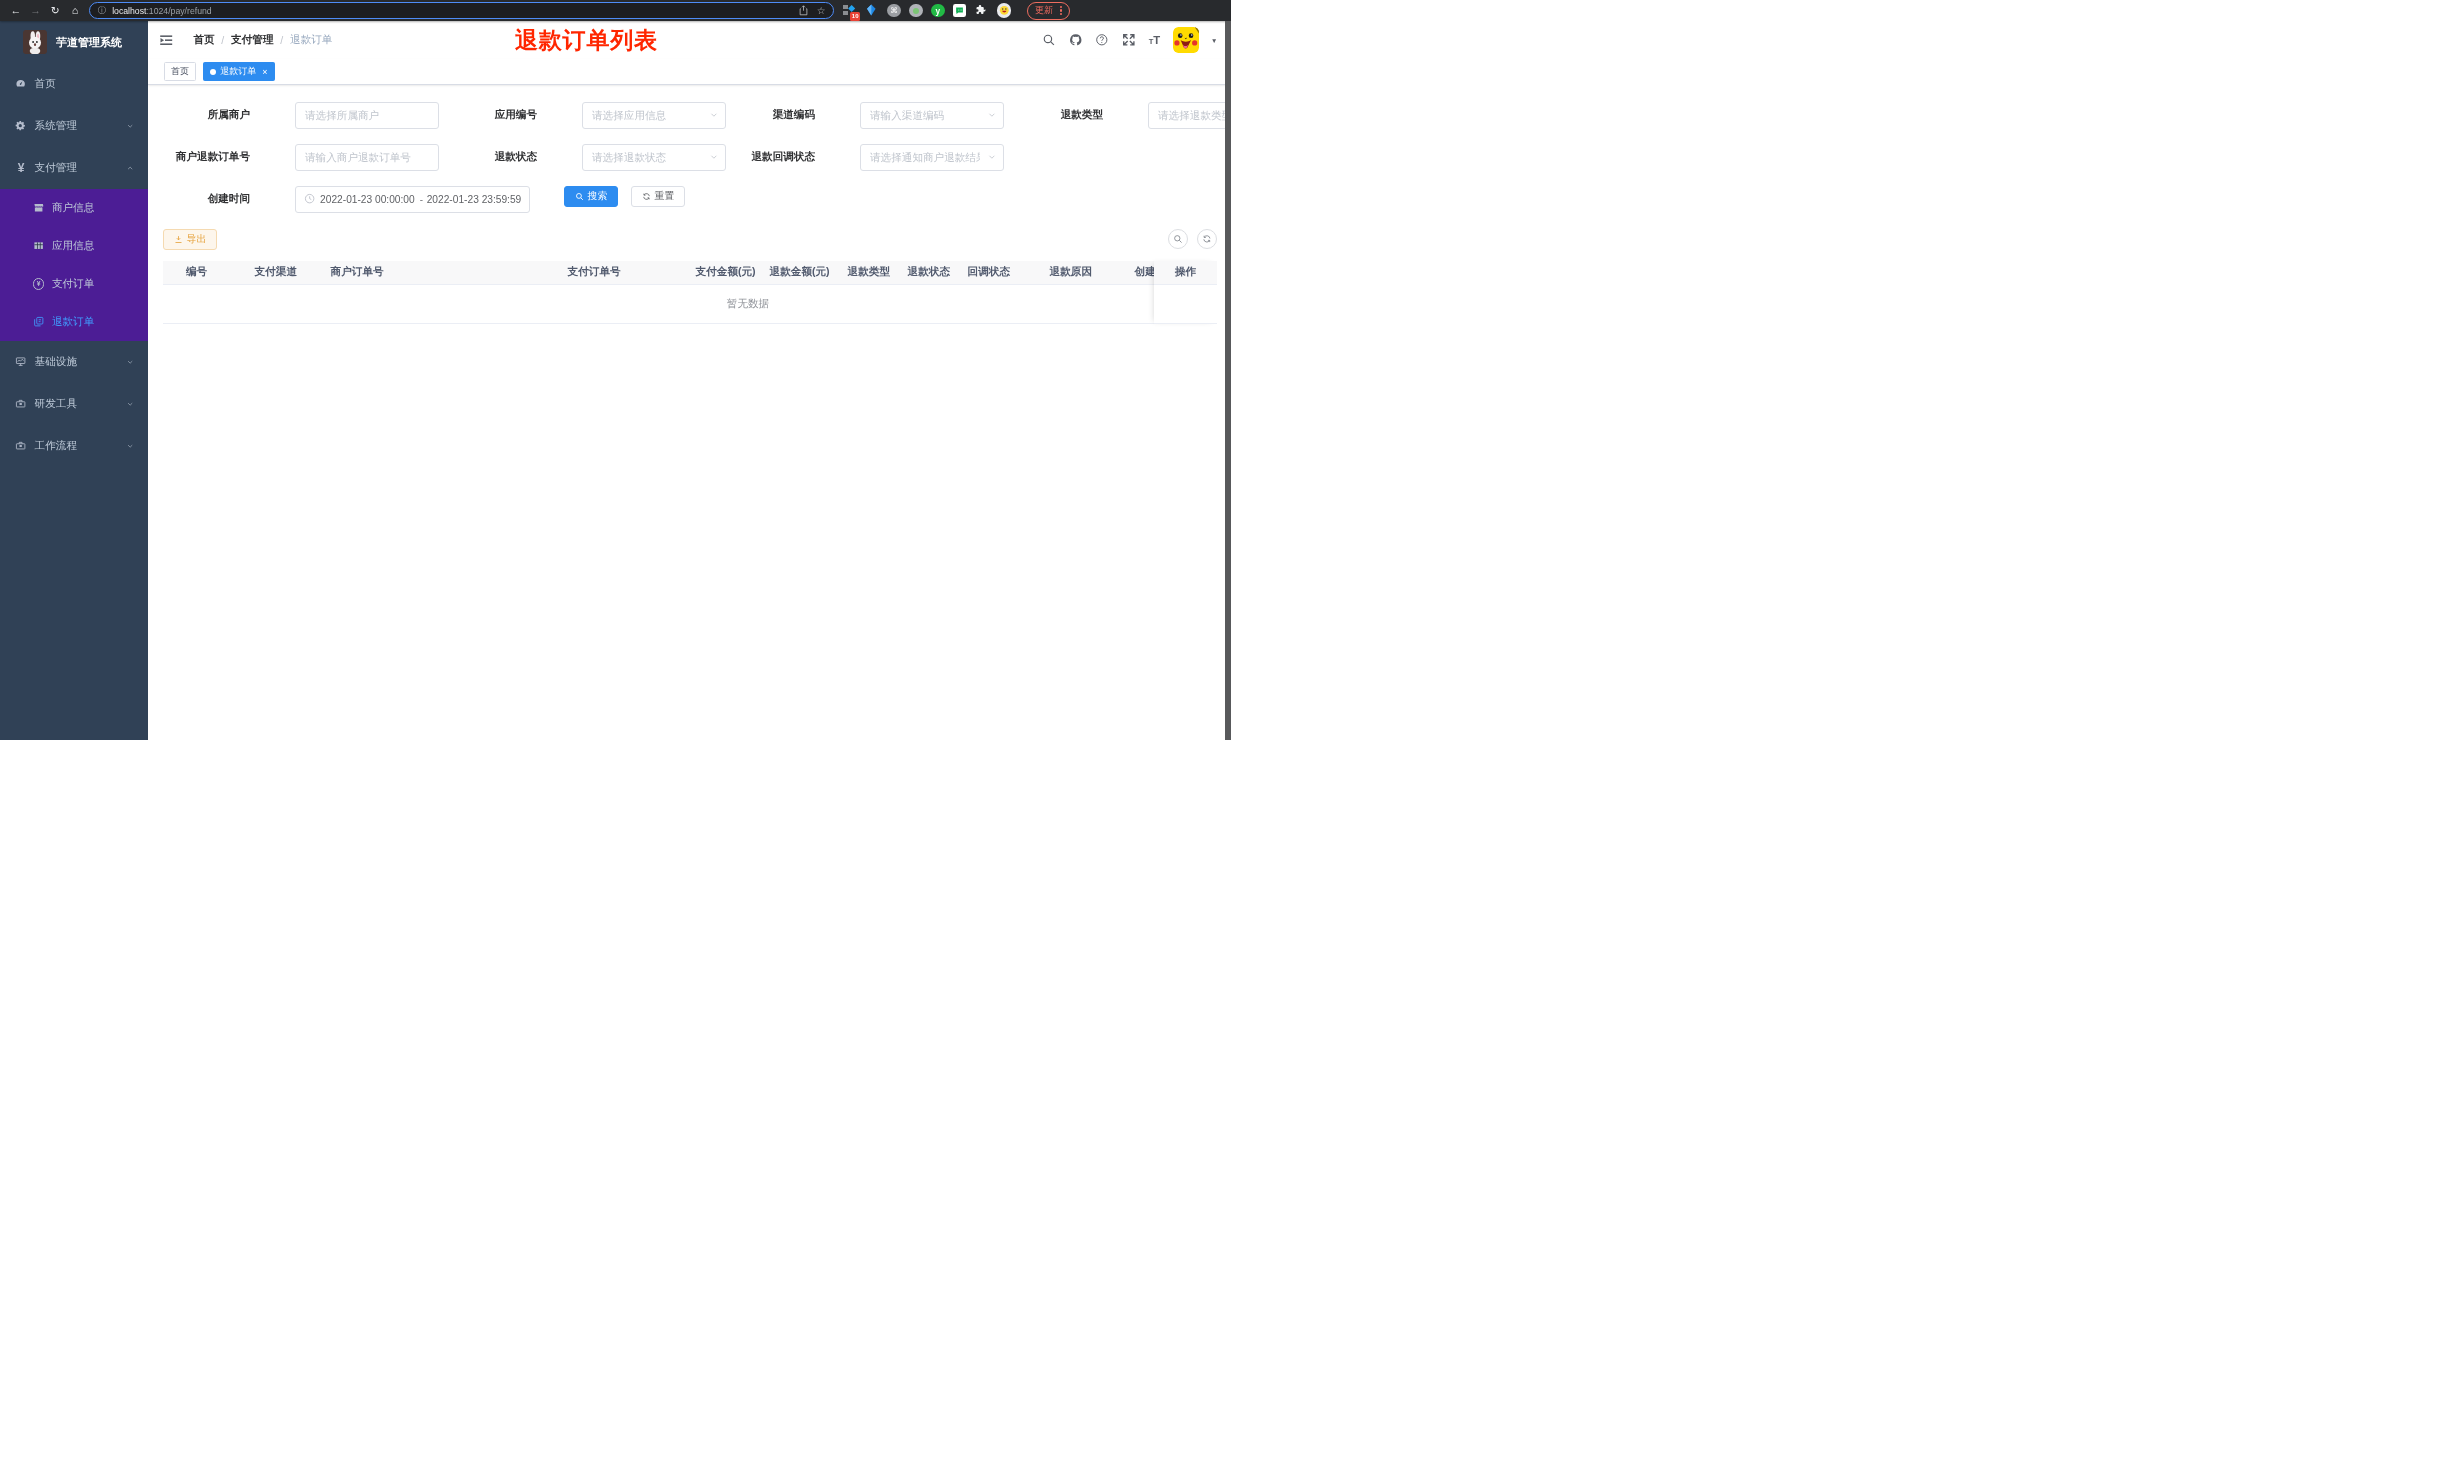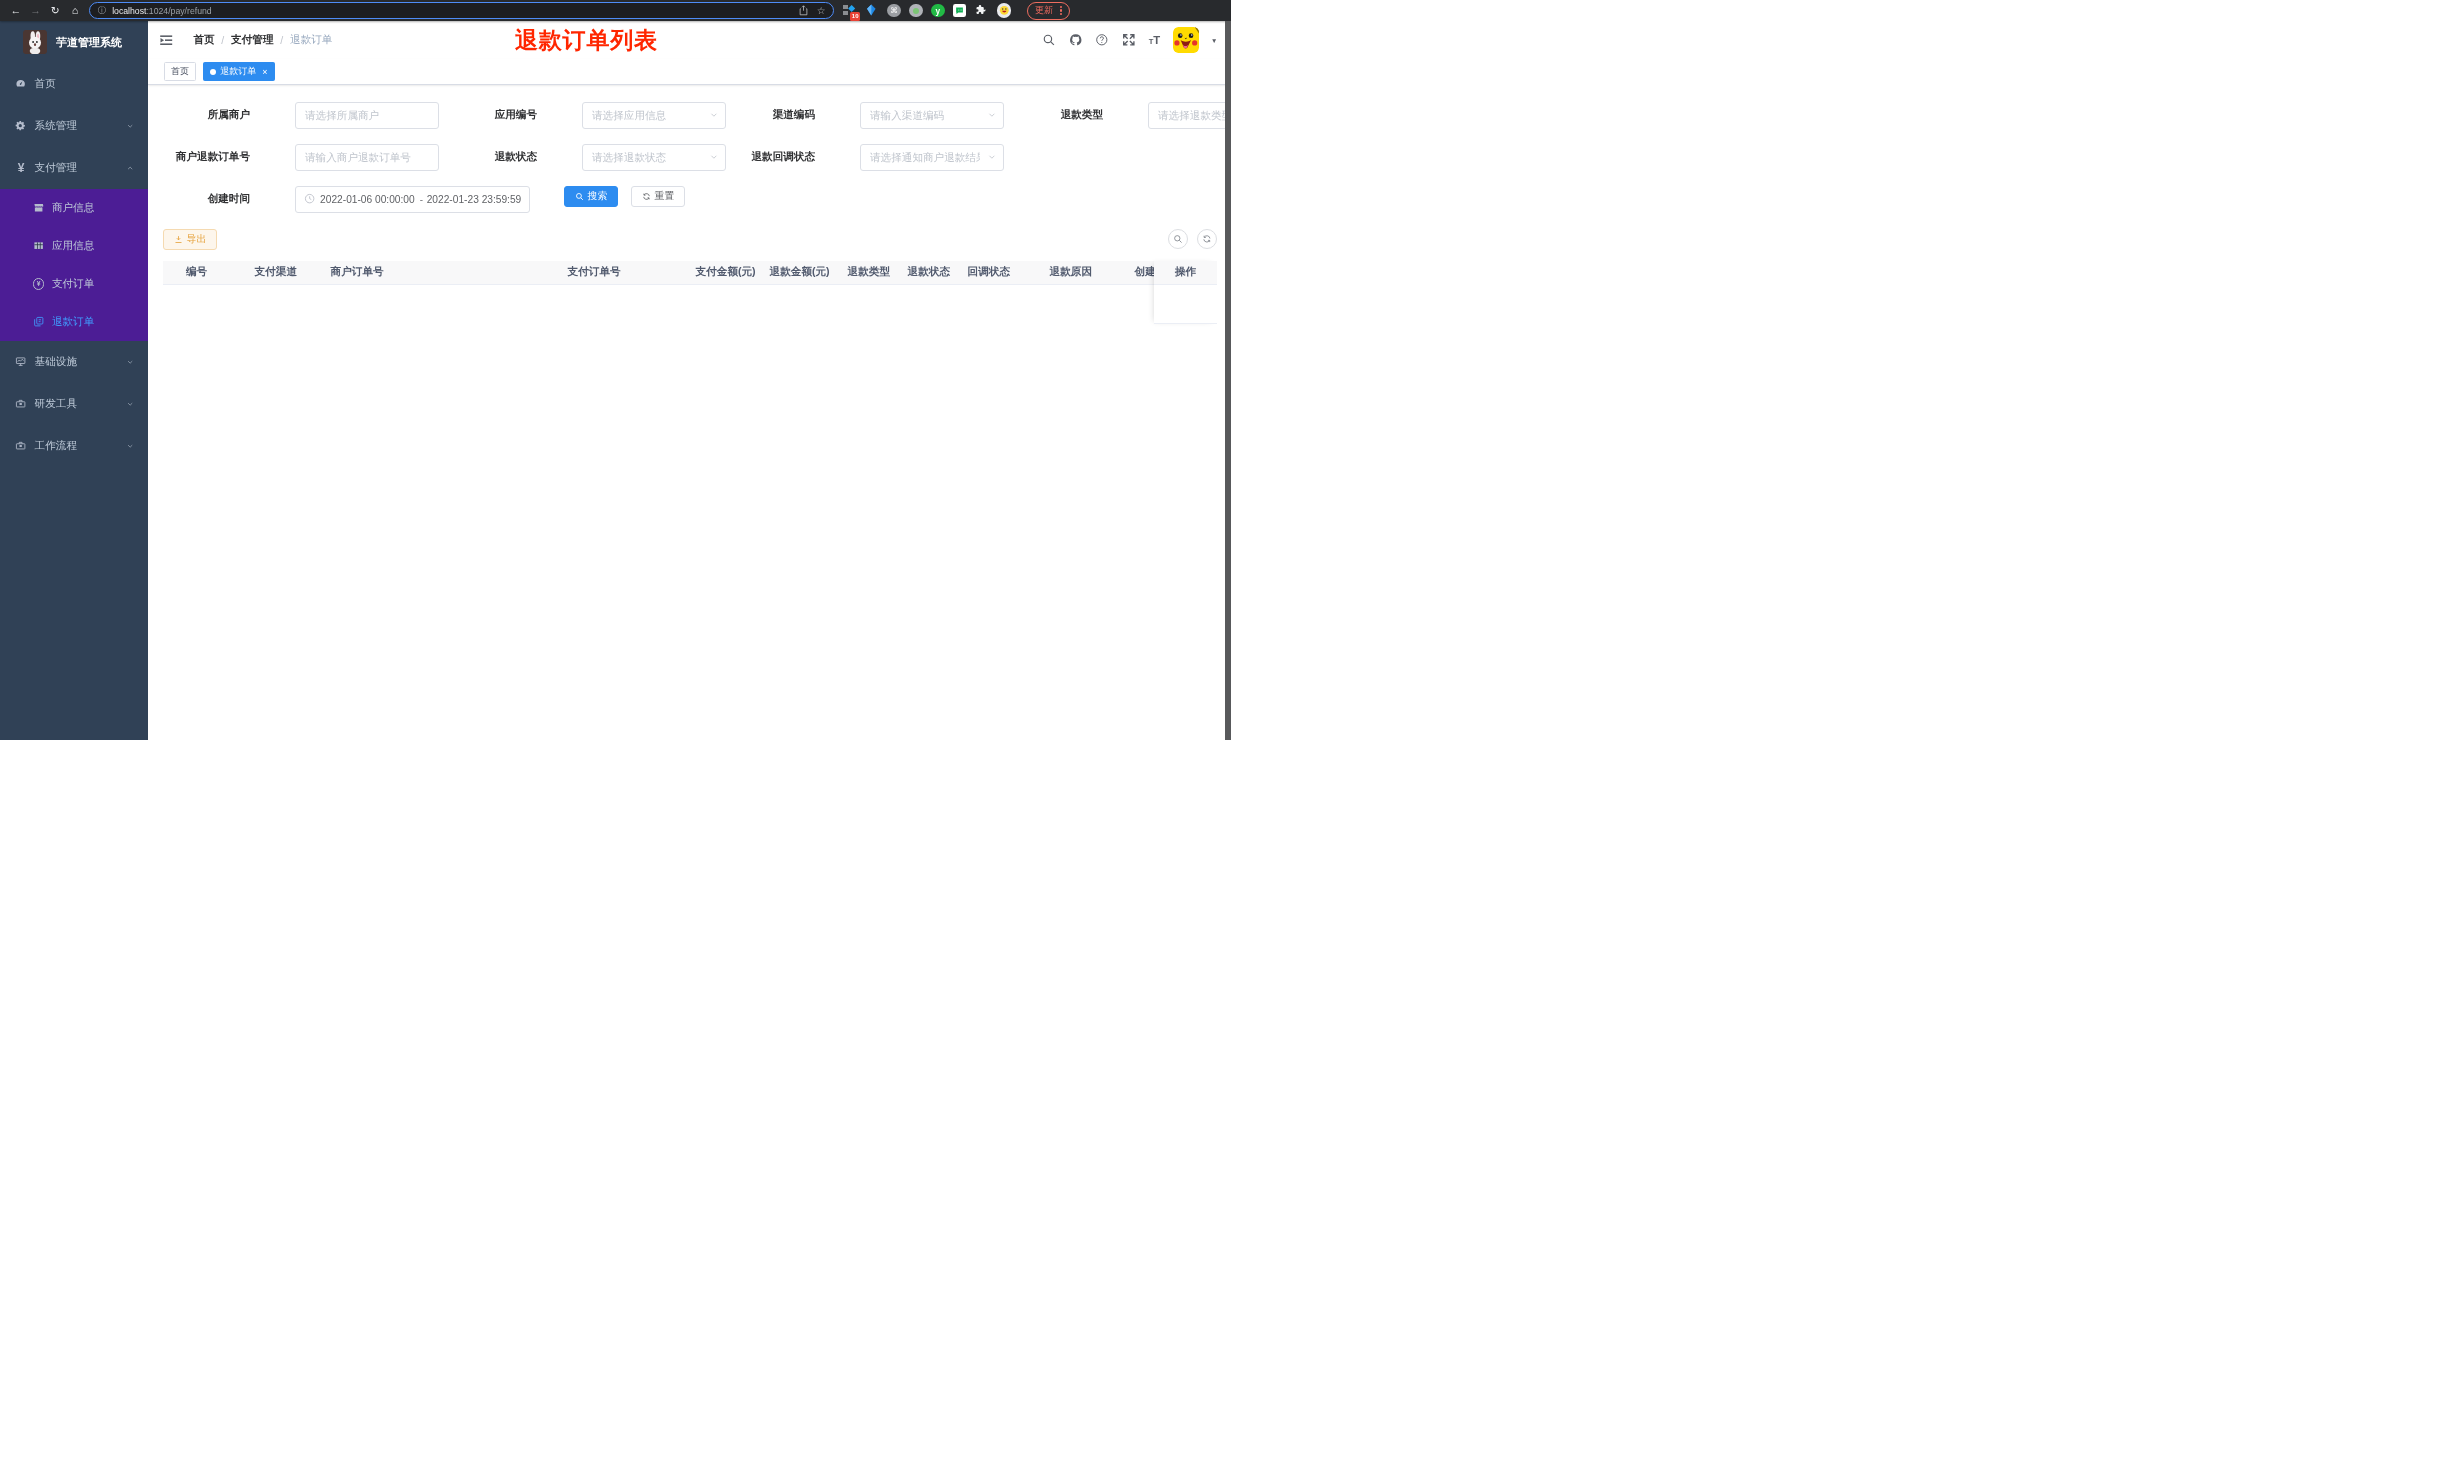--- a/index.html
+++ b/index.html
@@ -527,21 +527,21 @@
       <div class="frow">
         <div class="fitem">
           <span class="flabel lw1">创建时间</span>
           <span class="ctl dates">
             <span class="clock-ico">
               <svg viewBox="0 0 24 24" fill="none" stroke="#c0c4cc" stroke-width="2">
                   <circle cx="12" cy="12" r="9"></circle>
                   <path d="M12 7v5l3.5 2"></path>
                 </svg>
             </span>
-            <span class="dval dstart">2022-01-06 00:00:00</span>
+            <span class="dval dstart">2022-01-23 00:00:00</span>
             <span class="dsep">-</span>
             <span class="dval dend">2022-01-23 23:59:59</span>
           </span>
         </div>
         <button class="btn btn-primary">
           <svg viewBox="0 0 24 24" fill="none" stroke="#fff" stroke-width="2.4">
               <circle cx="10.5" cy="10.5" r="6.5"></circle>
               <path d="M15.5 15.5l5.5 5.5"></path>
             </svg>
           <span>搜索</span>
@@ -586,20 +586,23 @@
           <span class="th t-c2">商户订单号</span>
           <span class="th t-c3">支付订单号</span>
           <span class="th t-c4">支付金额(元)</span>
           <span class="th t-c5">退款金额(元)</span>
           <span class="th t-c6">退款类型</span>
           <span class="th t-c7">退款状态</span>
           <span class="th t-c8">回调状态</span>
           <span class="th t-c9">退款原因</span>
           <span class="th t-c10">创建时间</span>
         </div>
+        <div class="trow-empty">
+          <span class="empty-text">暂无数据</span>
+        </div>
         <div class="op-fixed">
           <div class="op-head">操作</div>
           <div class="op-body"></div>
         </div>
       </div>
     </div>
   </div>
 </div>
 
 <div class="scrollstrip"></div>

